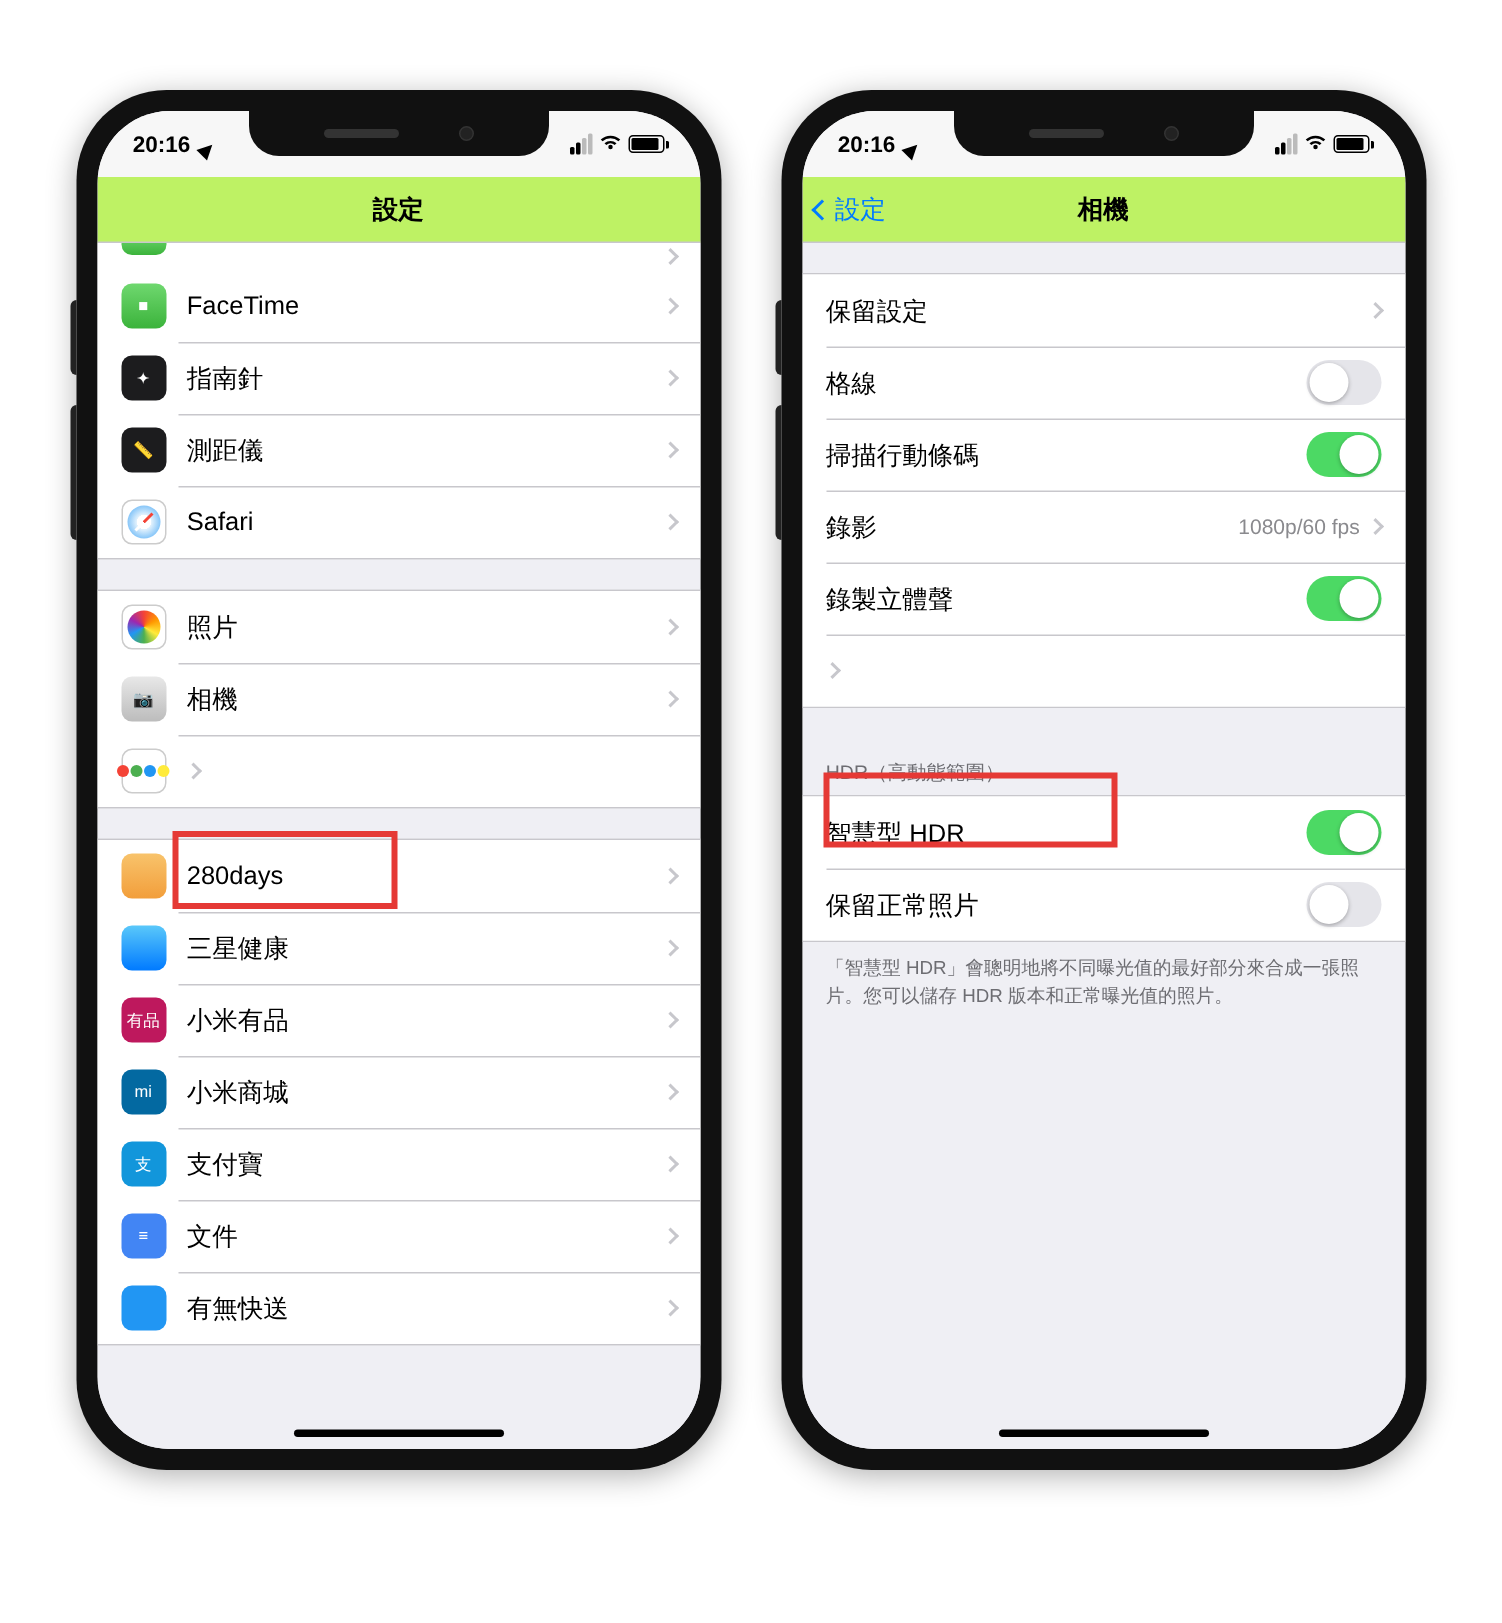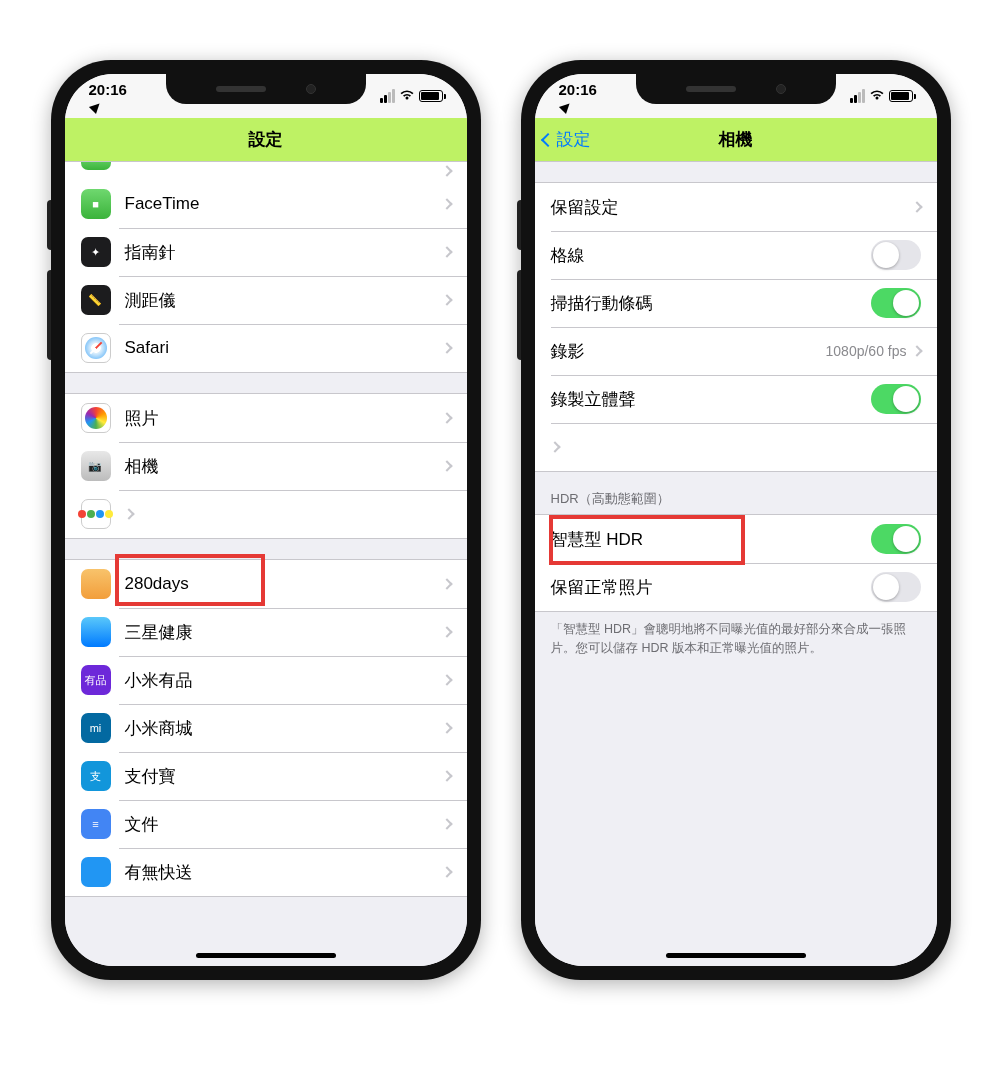--- a/index.html
+++ b/index.html
@@ -59,21 +59,21 @@
   .statusbar {
     height: 44px;
     display: flex;
     justify-content: space-between;
     align-items: center;
     padding: 0 24px;
     font-size: 15px;
     font-weight: 600;
     background: #f7f7f7;
   }
-  .statusbar .left { display:flex; align-items:flex-start; gap:4px;flex-direction:column;}
+  .statusbar .left { display:flex; align-items:flex-end; gap:4px;}
   .statusbar .right { display:flex; align-items:center; gap:4px;}
   .loc-icon {
     width:0; height:0;
     border-left:5px solid transparent;
     border-right:5px solid transparent;
     border-bottom:10px solid #000;
     transform: rotate(45deg);
     margin-left:2px;
   }
   .signal { display:flex; align-items:flex-end; gap:1px;}
@@ -120,21 +120,21 @@
   .group {
     margin-top: 20px;
     background: #fff;
     border-top: 0.5px solid #c8c7cc;
     border-bottom: 0.5px solid #c8c7cc;
   }
   .group.first { margin-top: 0; border-top:none;}
   .group-header {
     font-size: 13px;
     color: #6d6d72;
-    padding: 18px 16px 6px;
+    padding: 34px 16px 6px;
     text-transform: none;
   }
   .group-footer {
     font-size: 12.5px;
     color: #6d6d72;
     padding: 8px 16px 4px;
     line-height:1.5;
   }
   .row {
     display: flex;
@@ -195,21 +195,21 @@
   .ic-partial { background: linear-gradient(#6fd86f,#3bb33b);}
   .ic-facetime { background: linear-gradient(#6fd86f,#3bb33b);}
   .ic-compass { background: #1c1c1e;}
   .ic-measure { background: #1c1c1e;}
   .ic-safari { background: #fff; border:0.5px solid #ccc;}
   .ic-photos { background: #fff; border:0.5px solid #ccc;}
   .ic-camera { background: linear-gradient(#e8e8e8,#bcbcbc);}
   .ic-gc { background: #fff; border:0.5px solid #ccc;}
   .ic-280 { background: linear-gradient(#f8c36b,#f29e3b);}
   .ic-sam { background: linear-gradient(#5ac8fa,#007aff);}
-  .ic-mi1 { background: #6d28d9;}
+  .ic-mi1 { background: #be185d;}
   .ic-mi2 { background: #0369a1;}
   .ic-ali { background: #1296db;}
   .ic-docs { background: #4285f4;}
   .ic-yowo { background: #2196f3;}
   .safari-inner {
     width:22px;height:22px;border-radius:50%;
     background: radial-gradient(circle,#fff 30%,#e3f2fd 31%,#42a5f5 100%);
     position:relative;
   }
   .safari-inner::after{

